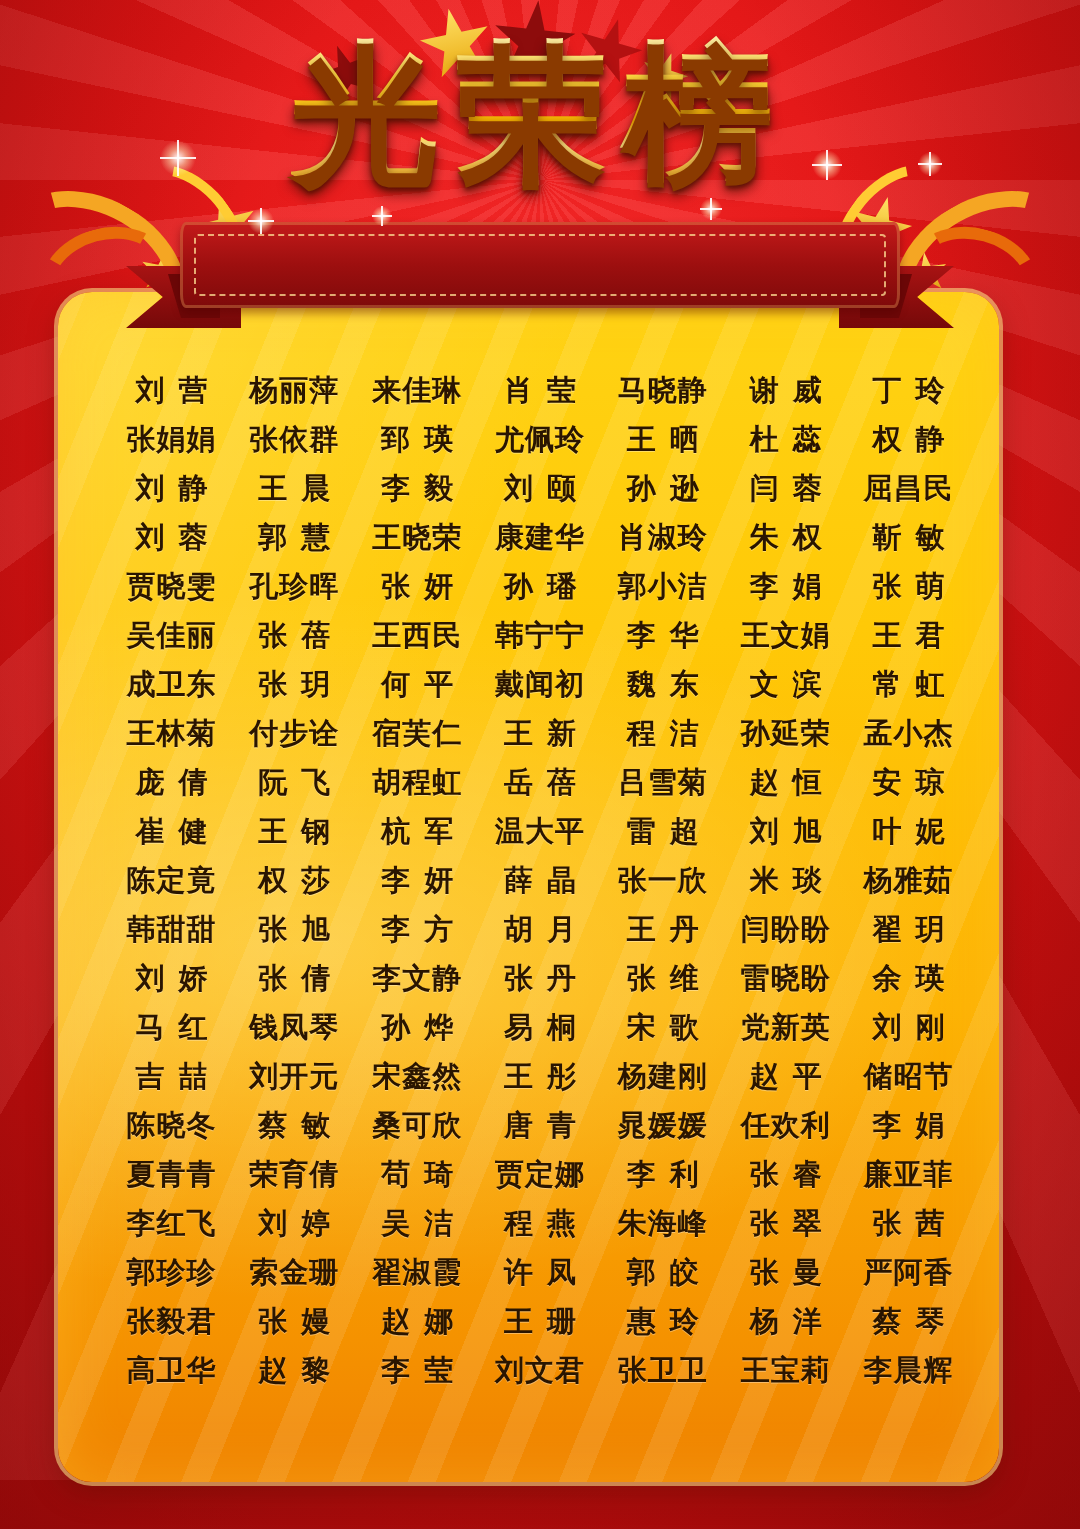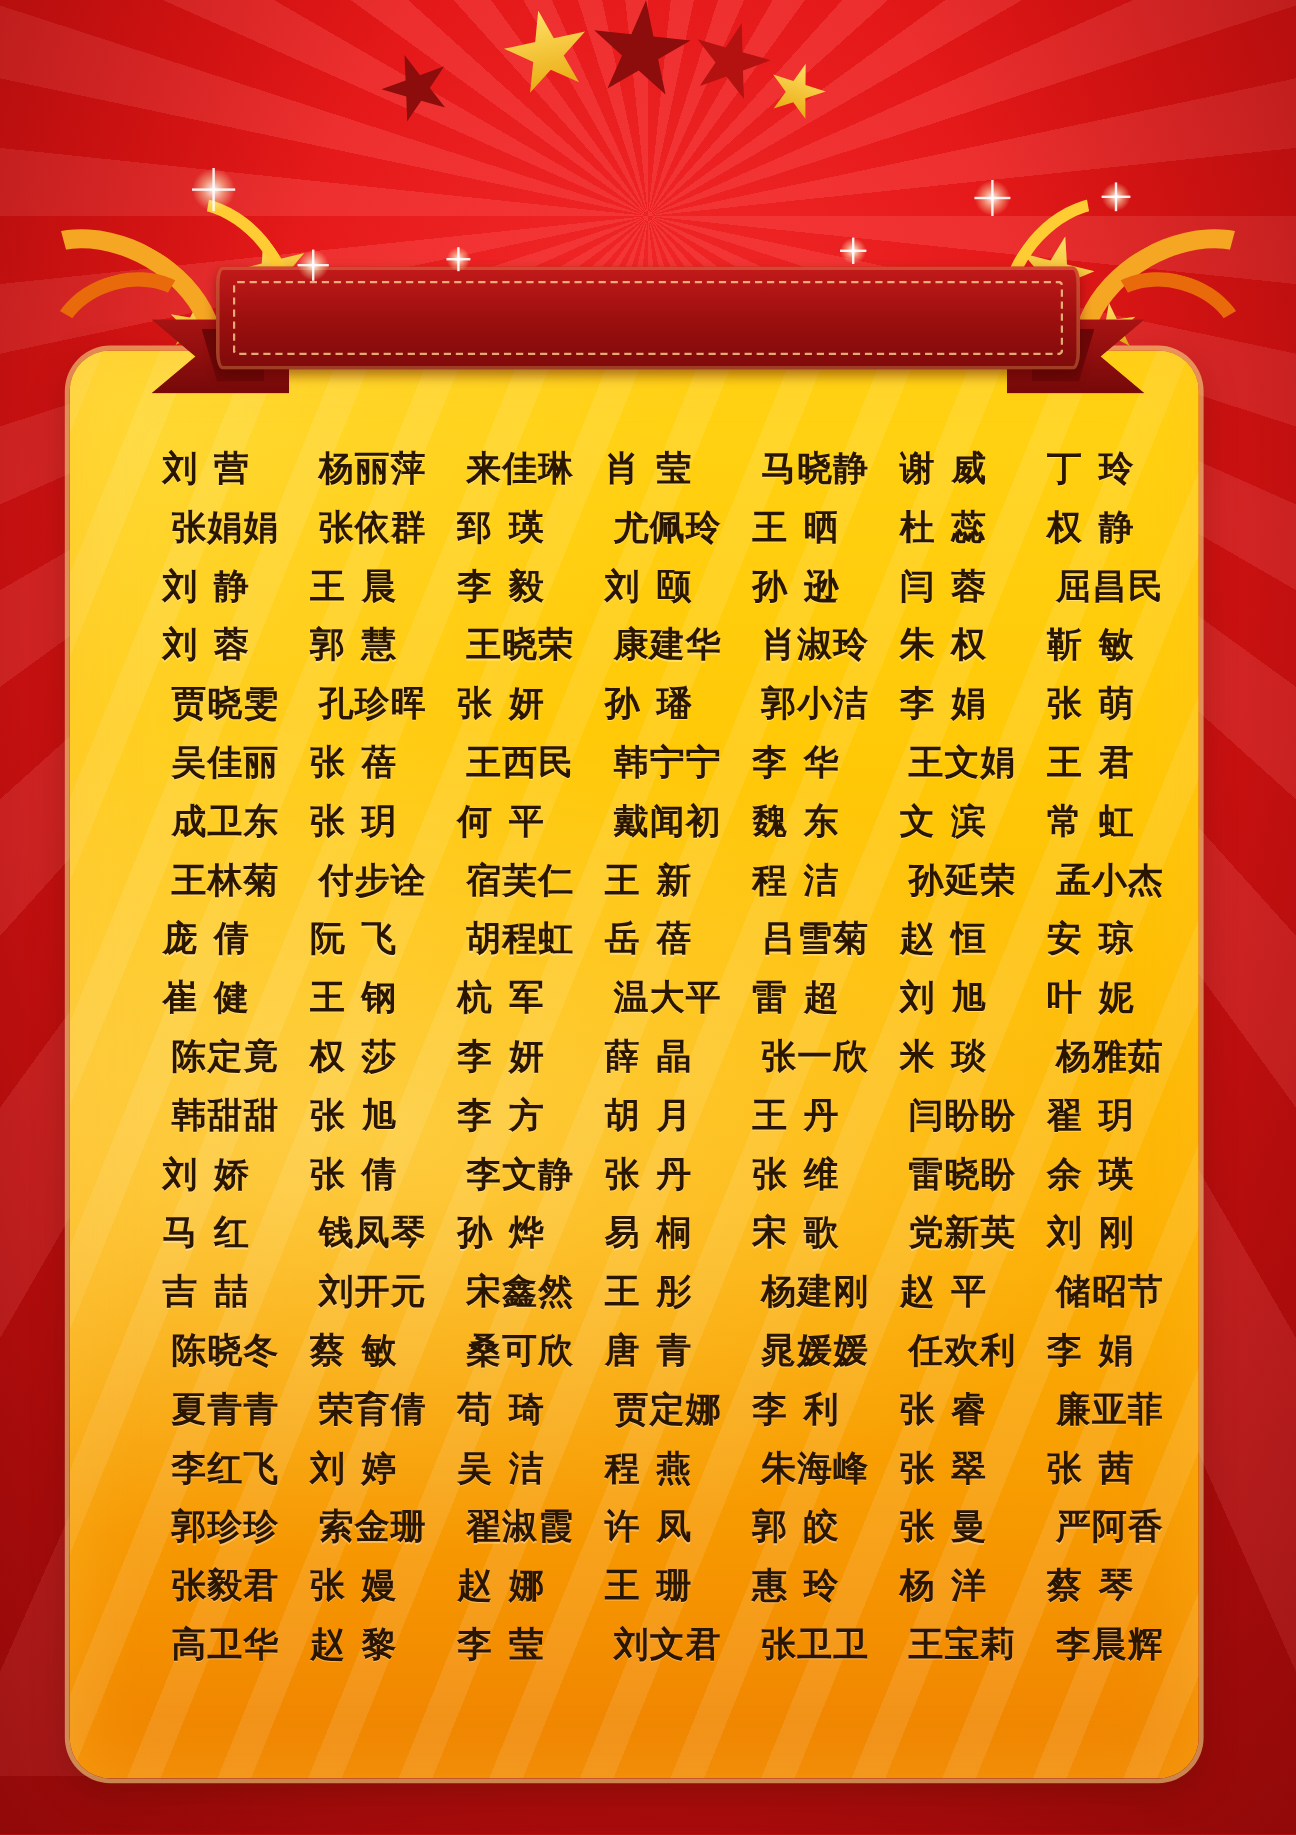--- a/index.html
+++ b/index.html
@@ -200,21 +200,21 @@
     font-family: "DejaVu Sans", "Liberation Sans", sans-serif;
     font-weight: bold;
     font-size: 29px;
     color: #2a1500;
     white-space: nowrap;
     letter-spacing: 0px;
     text-shadow: 0 1px 0 rgba(255,255,255,0.35);
   }
   
   .name.n2 { letter-spacing: 14px; text-indent: 14px; }
-  .name.n3 { letter-spacing: 1px; text-align: right; }
+  .name.n3 { letter-spacing: 1px; }
 
   
   .sparkle {
     position: absolute;
     z-index: 7;
     background: radial-gradient(circle, rgba(255,255,255,0.95) 0%, rgba(255,255,200,0.45) 35%, rgba(255,255,180,0) 70%);
     pointer-events: none;
   }
   .sparkle:before, .sparkle:after {
     content: "";
@@ -248,20 +248,23 @@
     <div class="swirl" style="left:10px;top:30px;width:170px;height:120px;border-width:16px;transform:rotate(30deg);"></div>
     <div class="swirl" style="left:60px;top:60px;width:110px;height:80px;border-width:12px;border-top-color:#e86a0a;transform:rotate(-15deg);"></div>
     <div class="swirl" style="left:110px;top:10px;width:150px;height:110px;border-width:10px;border-top-color:#ffcc33;transform:rotate(55deg);"></div>
   </div>
   <div class="wing right">
     <div class="swirl" style="left:10px;top:30px;width:170px;height:120px;border-width:16px;transform:rotate(30deg);"></div>
     <div class="swirl" style="left:60px;top:60px;width:110px;height:80px;border-width:12px;border-top-color:#e86a0a;transform:rotate(-15deg);"></div>
     <div class="swirl" style="left:110px;top:10px;width:150px;height:110px;border-width:10px;border-top-color:#ffcc33;transform:rotate(55deg);"></div>
   </div>
 
+  <div class="title-wrap">
+    <div class="title">光荣榜</div>
+  </div>
 
   <div class="ribbon">
     <div class="ribbon-tail left"></div>
     <div class="ribbon-tail right"></div>
     <div class="ribbon-fold l"></div>
     <div class="ribbon-fold r"></div>
     <div class="ribbon-main"></div>
   </div>
 
   <div class="sparkle" style="left:160px;top:140px;width:36px;height:36px;"></div>

